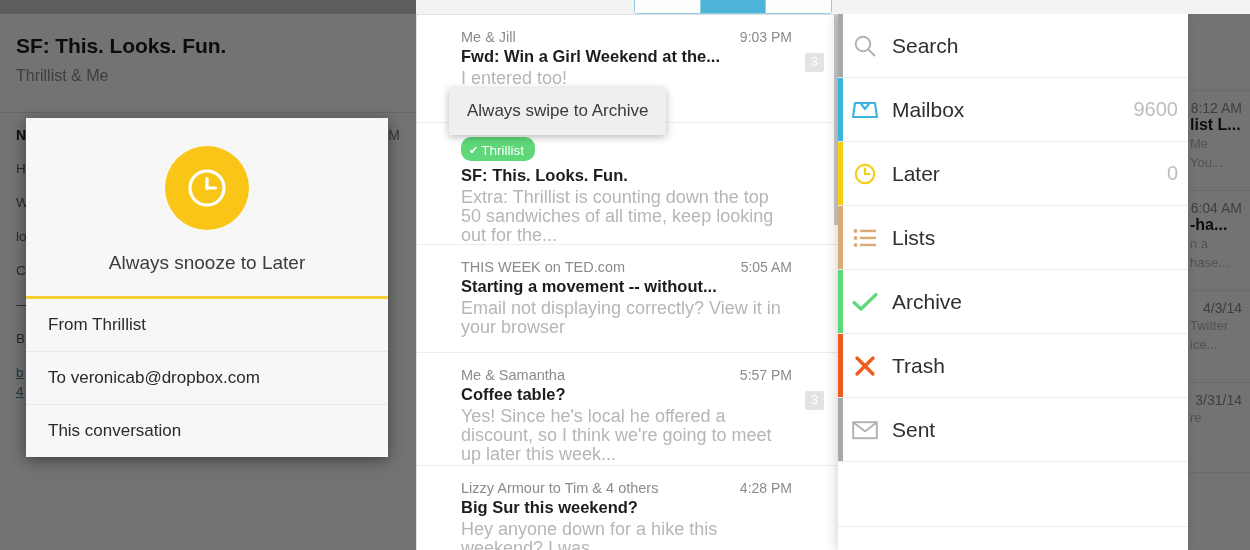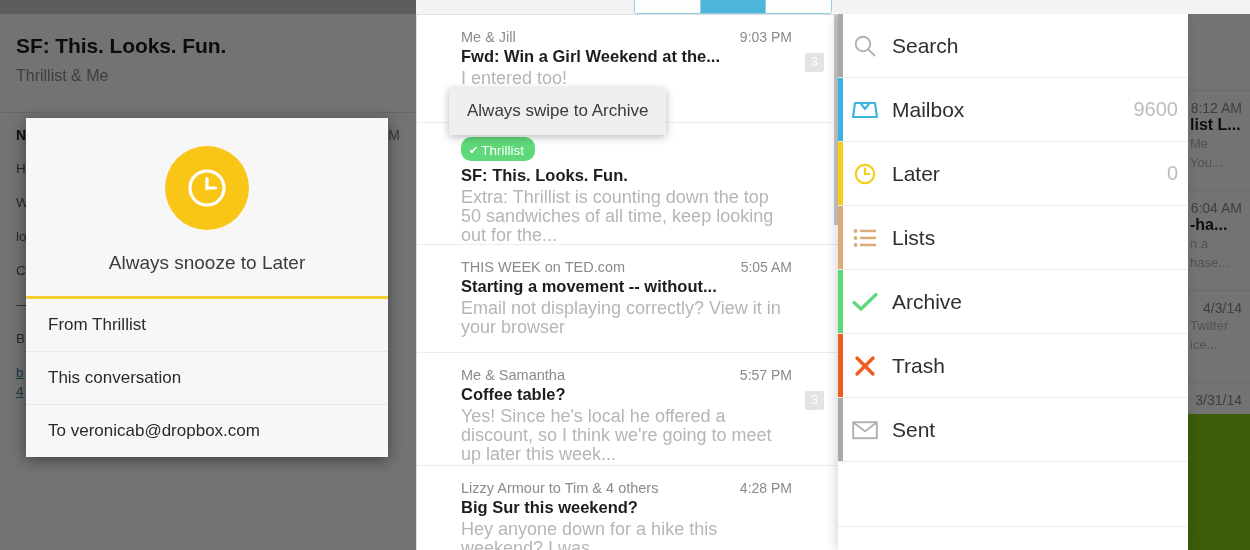--- a/index.html
+++ b/index.html
@@ -292,21 +292,21 @@
   .nav-spacer {
     height: 64px;
     border-bottom: 1px solid #ededed;
     background: #ffffff;
   }
 
   
   .far-panel {
     position: absolute;
     top: 14px; left: 1188px;
-    width: 62px; height: 400px;
+    width: 62px; height: 536px;
     background: #ffffff;
     overflow: hidden;
     z-index: 8;
   }
   .far-head {
     height: 76px;
     background: #ffffff;
     border-bottom: 1px solid #ececec;
   }
   .far-row {
@@ -378,22 +378,22 @@
         <svg width="46" height="46" viewBox="0 0 46 46" aria-hidden="true">
           <circle cx="23" cy="23" r="17" fill="none" stroke="#ffffff" stroke-width="3.2"></circle>
           <line x1="23" y1="13.5" x2="23" y2="23.5" stroke="#ffffff" stroke-width="3.2" stroke-linecap="round"></line>
           <line x1="23" y1="23" x2="31.5" y2="23" stroke="#ffffff" stroke-width="3.2" stroke-linecap="round"></line>
         </svg>
       </div>
       <div class="sd-title">Always snooze to Later</div>
     </div>
     <div class="sd-divider"></div>
     <div class="sd-option">From Thrillist</div>
+    <div class="sd-option">To veronicab@dropbox.com</div>
     <div class="sd-option">This conversation</div>
-    <div class="sd-option">To veronicab@dropbox.com</div>
   </div>
 
   <div class="mid-panel">
     <div class="mid-scroll"></div>
 
     <div class="mail-row" style="height:108px">
       <div class="mail-top">
         <span class="mail-sender">Me &amp; Jill</span>
         <span class="mail-time">9:03 PM</span>
       </div>

